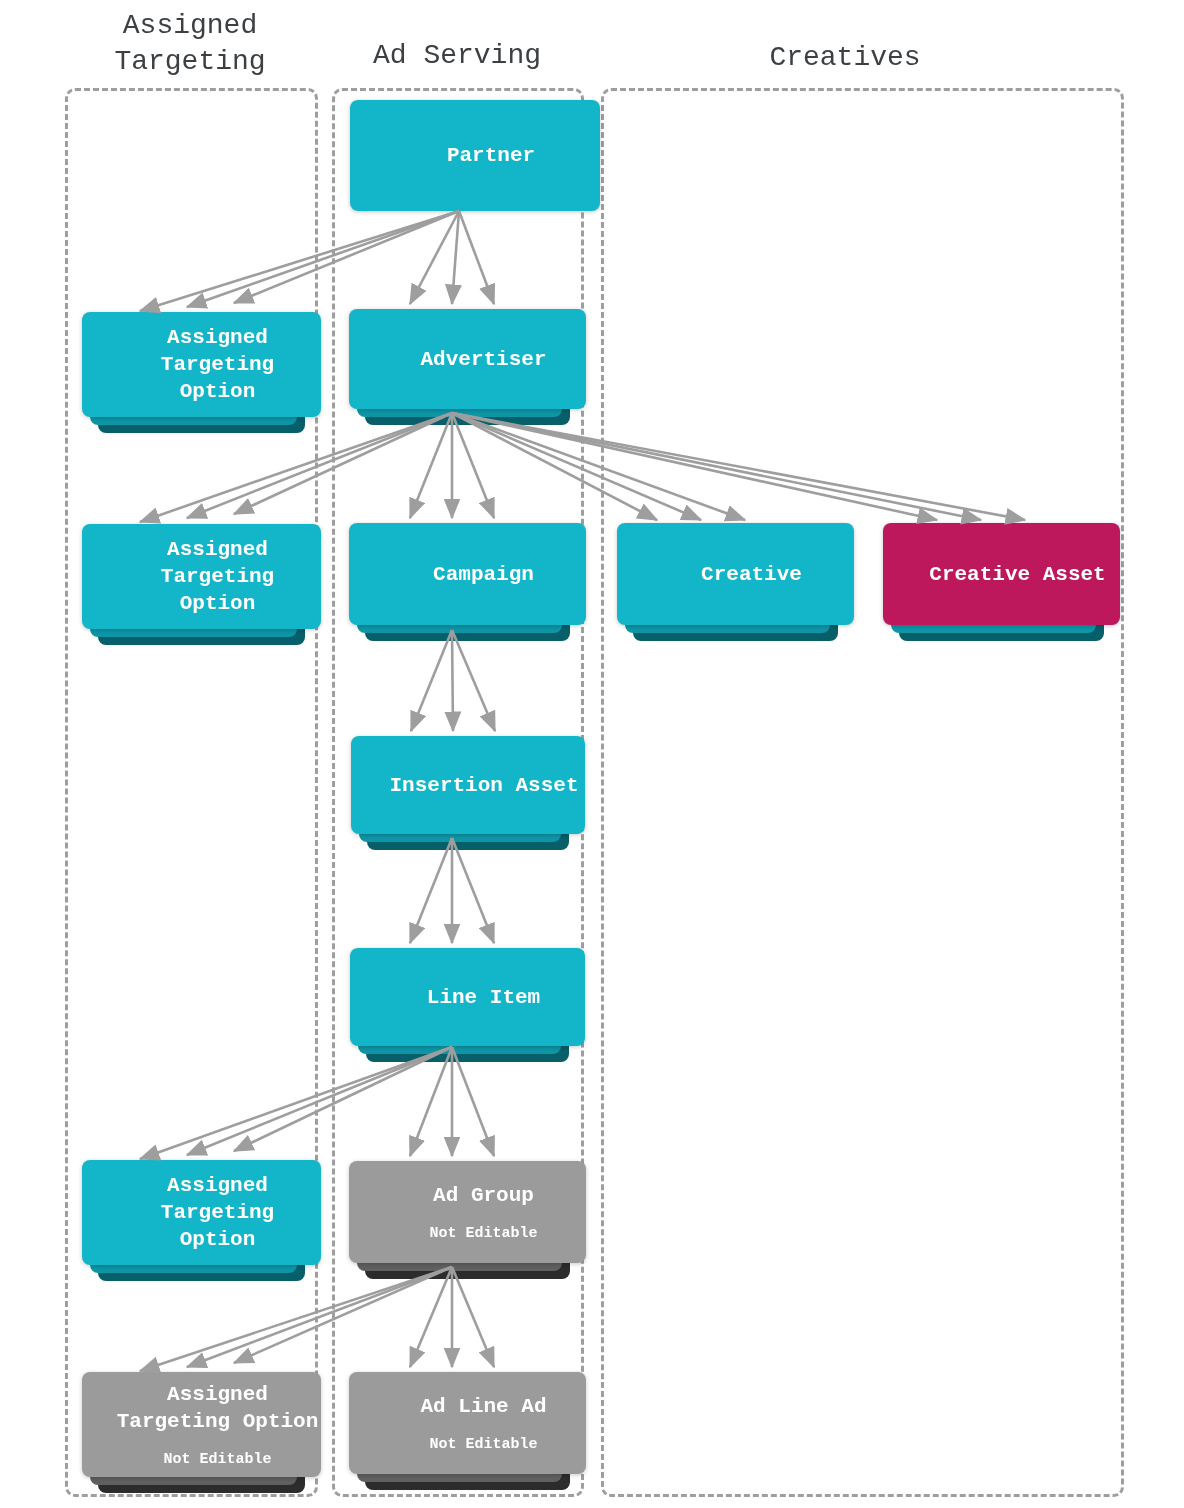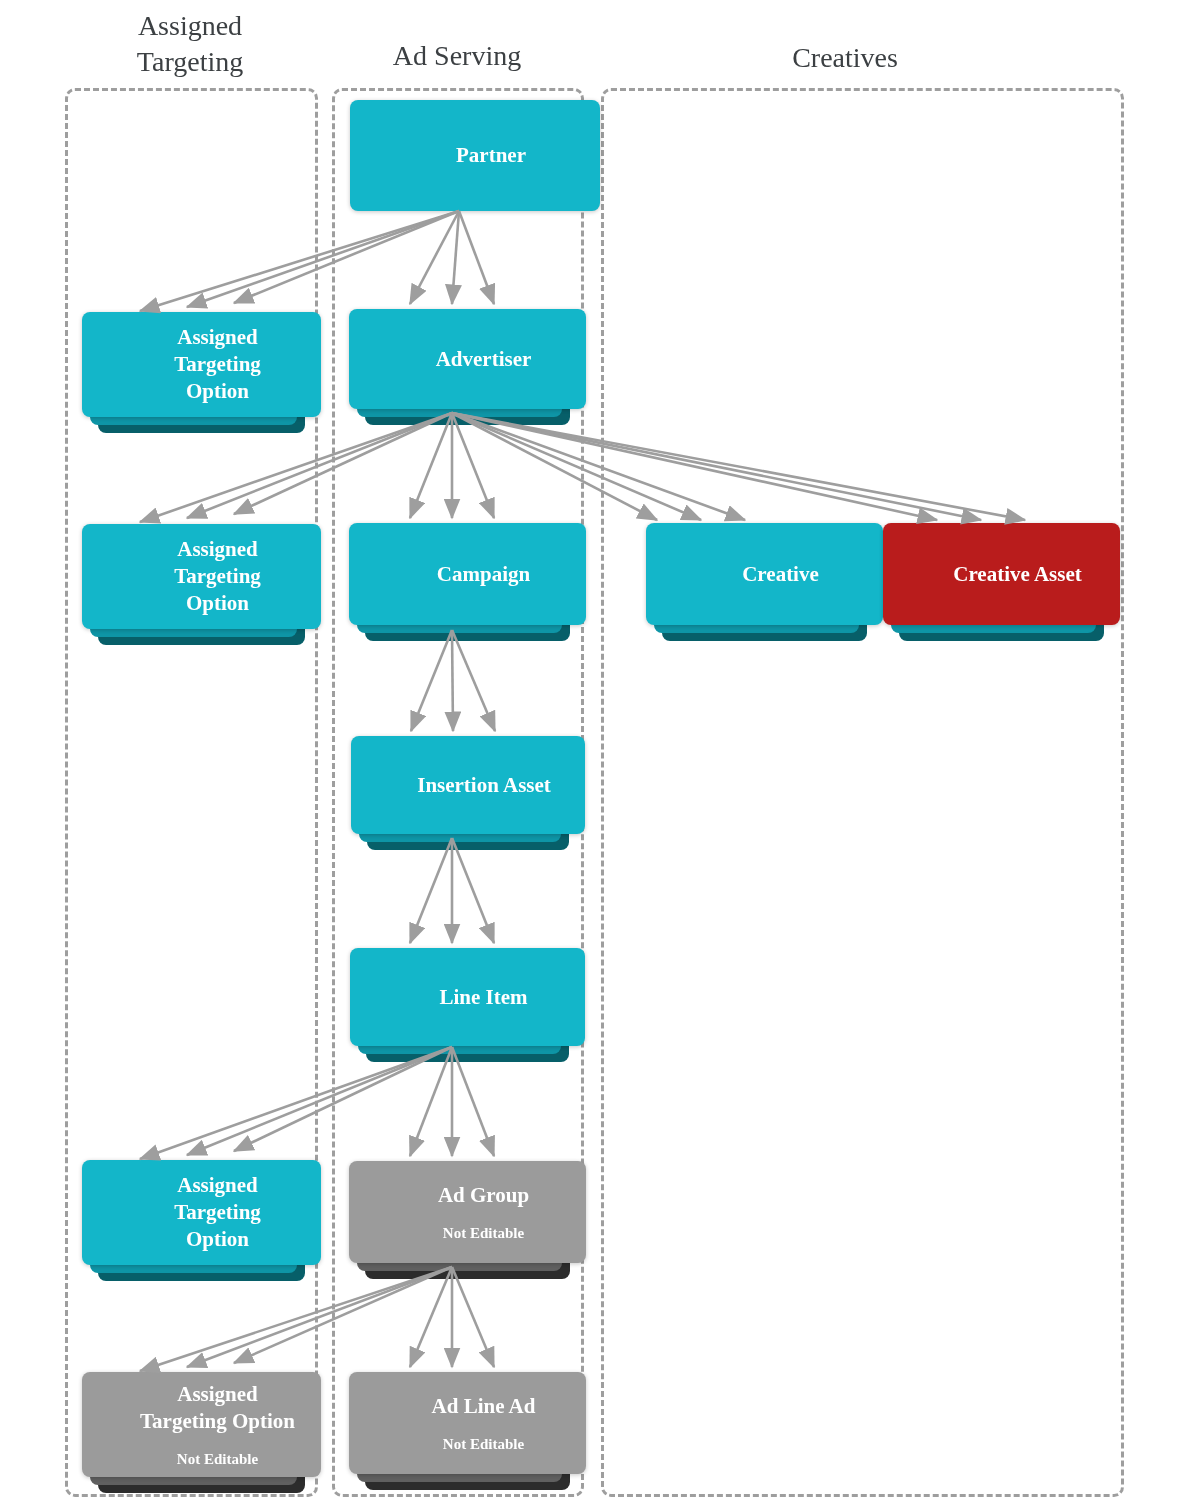--- a/index.html
+++ b/index.html
@@ -1,21 +1,21 @@
 <!DOCTYPE html>
 <html><head>
 <meta charset="utf-8">
 <style>
   html, body { margin: 0; padding: 0; background: #ffffff; }
   .canvas {
     position: relative;
     width: 1184px;
     height: 1508px;
     background: #ffffff;
-    font-family: Liberation Serif, serif;
+    font-family: Liberation Mono, monospace;
     overflow: hidden;
   }
   .column {
     position: absolute;
     border: 3px dashed #9e9e9e;
     border-radius: 10px;
     box-sizing: border-box;
     z-index: 1;
   }
   .column-header {
@@ -93,29 +93,29 @@
       <div class="stack-layer" style="left: 8px; top: 8px; width: 207px; height: 105px; background: rgb(14, 149, 166);"></div>
       <div class="face" style="left: 0px; top: 0px; width: 207px; height: 105px; background: rgb(19, 182, 201); color: rgb(255, 255, 255);"><div>Assigned
 Targeting
 Option</div></div>
     </div>
     <div class="node" style="left: 349px; top: 523px; width: 221px; height: 118px;">
       <div class="stack-layer" style="left: 16px; top: 16px; width: 205px; height: 102px; background: rgb(7, 95, 105);"></div>
       <div class="stack-layer" style="left: 8px; top: 8px; width: 205px; height: 102px; background: rgb(14, 149, 166);"></div>
       <div class="face" style="left: 0px; top: 0px; width: 205px; height: 102px; background: rgb(19, 182, 201); color: rgb(255, 255, 255);"><div>Campaign</div></div>
     </div>
-    <div class="node" style="left: 646px; top: 523px; width: 221px; height: 118px;">
+    <div class="node" style="left: 617px; top: 523px; width: 221px; height: 118px;">
       <div class="stack-layer" style="left: 16px; top: 16px; width: 205px; height: 102px; background: rgb(7, 95, 105);"></div>
       <div class="stack-layer" style="left: 8px; top: 8px; width: 205px; height: 102px; background: rgb(14, 149, 166);"></div>
       <div class="face" style="left: 0px; top: 0px; width: 205px; height: 102px; background: rgb(19, 182, 201); color: rgb(255, 255, 255);"><div>Creative</div></div>
     </div>
     <div class="node" style="left: 883px; top: 523px; width: 221px; height: 118px;">
       <div class="stack-layer" style="left: 16px; top: 16px; width: 205px; height: 102px; background: rgb(7, 95, 105);"></div>
       <div class="stack-layer" style="left: 8px; top: 8px; width: 205px; height: 102px; background: rgb(14, 149, 166);"></div>
-      <div class="face" style="left: 0px; top: 0px; width: 205px; height: 102px; background: #b91c1c; color: rgb(255, 255, 255);"><div>Creative Asset</div></div>
+      <div class="face" style="left: 0px; top: 0px; width: 205px; height: 102px; background: #be185d; color: rgb(255, 255, 255);"><div>Creative Asset</div></div>
     </div>
     <div class="node" style="left: 351px; top: 736px; width: 218px; height: 114px;">
       <div class="stack-layer" style="left: 16px; top: 16px; width: 202px; height: 98px; background: rgb(7, 95, 105);"></div>
       <div class="stack-layer" style="left: 8px; top: 8px; width: 202px; height: 98px; background: rgb(14, 149, 166);"></div>
       <div class="face" style="left: 0px; top: 0px; width: 202px; height: 98px; background: rgb(19, 182, 201); color: rgb(255, 255, 255);"><div>Insertion Asset</div></div>
     </div>
     <div class="node" style="left: 350px; top: 948px; width: 219px; height: 114px;">
       <div class="stack-layer" style="left: 16px; top: 16px; width: 203px; height: 98px; background: rgb(7, 95, 105);"></div>
       <div class="stack-layer" style="left: 8px; top: 8px; width: 203px; height: 98px; background: rgb(14, 149, 166);"></div>
       <div class="face" style="left: 0px; top: 0px; width: 203px; height: 98px; background: rgb(19, 182, 201); color: rgb(255, 255, 255);"><div>Line Item</div></div>

